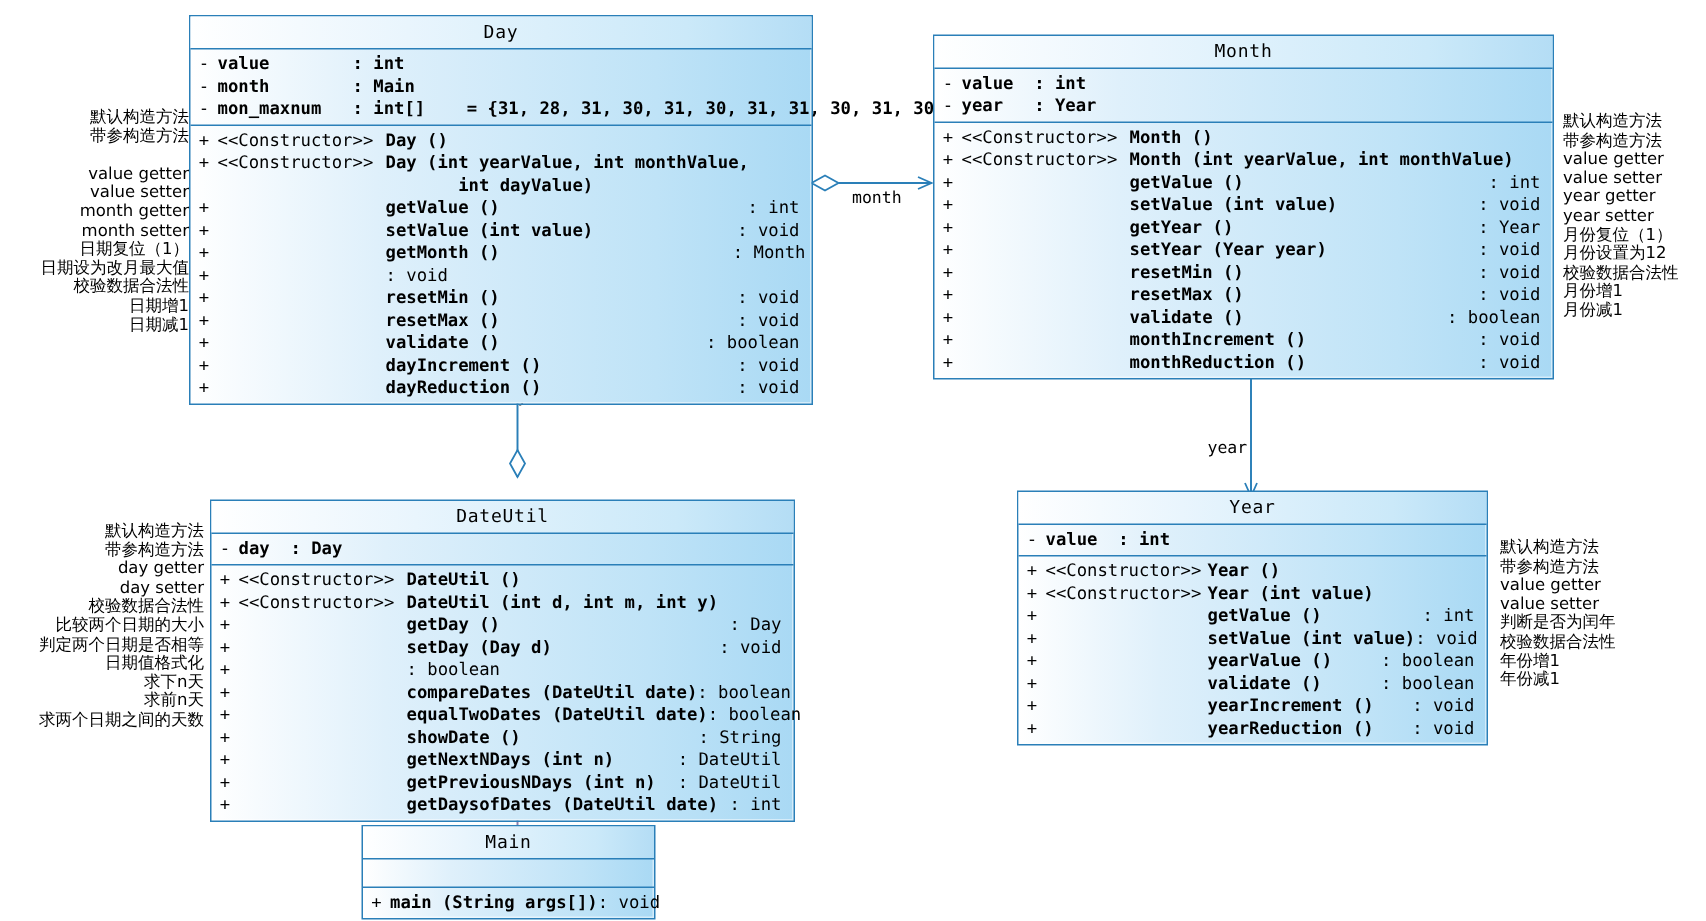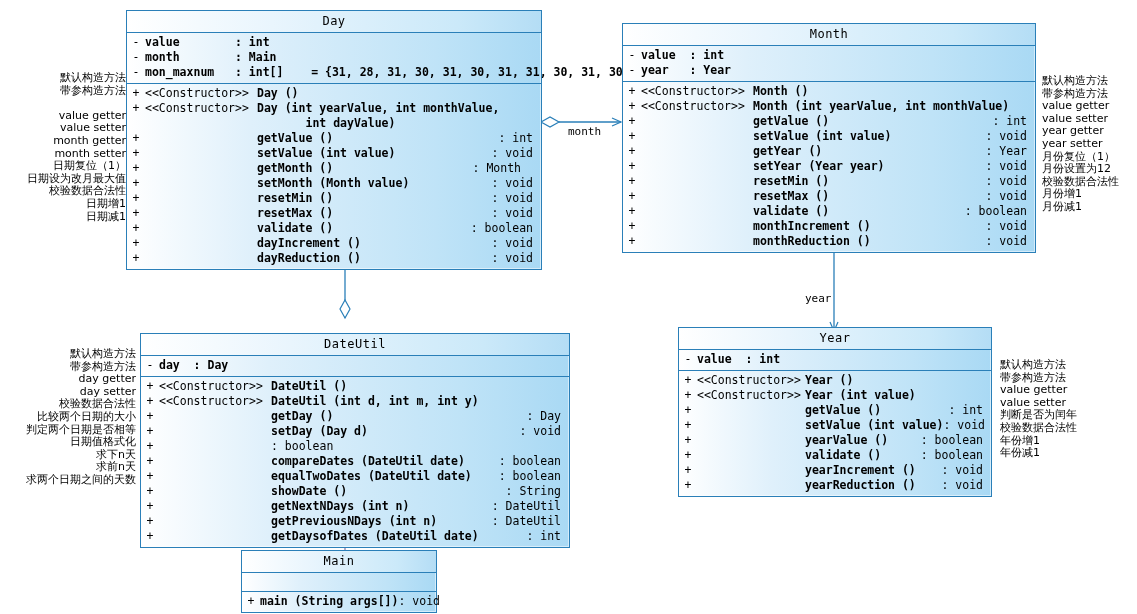--- a/index.html
+++ b/index.html
@@ -146,22 +146,22 @@
         <div class="row"><span class="vis">-</span><span class="sig">value        : int</span></div>
         <div class="row"><span class="vis">-</span><span class="sig">month        : Main</span></div>
         <div class="row"><span class="vis">-</span><span class="sig">mon_maxnum   : int[]    = {31, 28, 31, 30, 31, 30, 31, 31, 30, 31, 30, 31}</span></div>
       </div>
     <div class="uml-compartment">
         <div class="row"><span class="vis">+</span><span class="stereo" style="width: 112px; flex: 0 0 112px;">&lt;&lt;Constructor&gt;&gt;</span><span class="sig">Day ()</span><span class="rettype" style="padding-right: 8px;"></span></div>
         <div class="row"><span class="vis">+</span><span class="stereo" style="width: 112px; flex: 0 0 112px;">&lt;&lt;Constructor&gt;&gt;</span><span class="sig">Day (int yearValue, int monthValue,</span><span class="rettype" style="padding-right: 8px;"></span></div>
         <div class="row"><span class="vis"> </span><span class="stereo" style="width: 112px; flex: 0 0 112px;"></span><span class="sig">       int dayValue)</span><span class="rettype" style="padding-right: 8px;"></span></div>
         <div class="row"><span class="vis">+</span><span class="stereo" style="width: 112px; flex: 0 0 112px;"></span><span class="sig">getValue ()</span><span class="rettype" style="padding-right: 8px;">: int</span></div>
         <div class="row"><span class="vis">+</span><span class="stereo" style="width: 112px; flex: 0 0 112px;"></span><span class="sig">setValue (int value)</span><span class="rettype" style="padding-right: 8px;">: void</span></div>
-        <div class="row"><span class="vis">+</span><span class="stereo" style="width: 112px; flex: 0 0 112px;"></span><span class="sig">getMonth ()</span><span class="rettype" style="padding-right: 20px;">: Month</span></div>
-        <div class="row"><span class="vis">+</span><span class="stereo" style="width: 112px; flex: 0 0 112px;"></span><span class="sig">setMonth (Month value)</span><span class="rettype" style="padding-right: 8px;">: void</span></div>
+        <div class="row"><span class="vis">+</span><span class="stereo" style="width: 112px; flex: 0 0 112px;"></span><span class="sig">getMonth ()</span><span class="rettype" style="padding-right: 4px;">: Month</span></div>
+        <div class="row"><span class="vis">+</span><span class="stereo" style="width: 112px; flex: 0 0 112px;"></span><span class="rettype" style="padding-right: 8px;">: void</span></div>
         <div class="row"><span class="vis">+</span><span class="stereo" style="width: 112px; flex: 0 0 112px;"></span><span class="sig">resetMin ()</span><span class="rettype" style="padding-right: 8px;">: void</span></div>
         <div class="row"><span class="vis">+</span><span class="stereo" style="width: 112px; flex: 0 0 112px;"></span><span class="sig">resetMax ()</span><span class="rettype" style="padding-right: 8px;">: void</span></div>
         <div class="row"><span class="vis">+</span><span class="stereo" style="width: 112px; flex: 0 0 112px;"></span><span class="sig">validate ()</span><span class="rettype" style="padding-right: 8px;">: boolean</span></div>
         <div class="row"><span class="vis">+</span><span class="stereo" style="width: 112px; flex: 0 0 112px;"></span><span class="sig">dayIncrement ()</span><span class="rettype" style="padding-right: 8px;">: void</span></div>
         <div class="row"><span class="vis">+</span><span class="stereo" style="width: 112px; flex: 0 0 112px;"></span><span class="sig">dayReduction ()</span><span class="rettype" style="padding-right: 8px;">: void</span></div>
       </div>
   </div>
 
   <div class="uml-class" id="cls-month" style="left:622px; top:23px; width:414px;">
     <div class="uml-title">Month</div>
@@ -177,21 +177,21 @@
         <div class="row"><span class="vis">+</span><span class="stereo" style="width: 112px; flex: 0 0 112px;"></span><span class="sig">getYear ()</span><span class="rettype" style="padding-right: 8px;">: Year</span></div>
         <div class="row"><span class="vis">+</span><span class="stereo" style="width: 112px; flex: 0 0 112px;"></span><span class="sig">setYear (Year year)</span><span class="rettype" style="padding-right: 8px;">: void</span></div>
         <div class="row"><span class="vis">+</span><span class="stereo" style="width: 112px; flex: 0 0 112px;"></span><span class="sig">resetMin ()</span><span class="rettype" style="padding-right: 8px;">: void</span></div>
         <div class="row"><span class="vis">+</span><span class="stereo" style="width: 112px; flex: 0 0 112px;"></span><span class="sig">resetMax ()</span><span class="rettype" style="padding-right: 8px;">: void</span></div>
         <div class="row"><span class="vis">+</span><span class="stereo" style="width: 112px; flex: 0 0 112px;"></span><span class="sig">validate ()</span><span class="rettype" style="padding-right: 8px;">: boolean</span></div>
         <div class="row"><span class="vis">+</span><span class="stereo" style="width: 112px; flex: 0 0 112px;"></span><span class="sig">monthIncrement ()</span><span class="rettype" style="padding-right: 8px;">: void</span></div>
         <div class="row"><span class="vis">+</span><span class="stereo" style="width: 112px; flex: 0 0 112px;"></span><span class="sig">monthReduction ()</span><span class="rettype" style="padding-right: 8px;">: void</span></div>
       </div>
   </div>
 
-  <div class="uml-class" id="cls-dateutil" style="left:140px; top:333px; width:430px;">
+  <div class="uml-class" id="cls-dateutil" style="left:140px; top:333px; width:390px;">
     <div class="uml-title">DateUtil</div>
     <div class="uml-compartment">
         <div class="row"><span class="vis">-</span><span class="sig">day  : Day</span></div>
       </div>
     <div class="uml-compartment">
         <div class="row"><span class="vis">+</span><span class="stereo" style="width: 112px; flex: 0 0 112px;">&lt;&lt;Constructor&gt;&gt;</span><span class="sig">DateUtil ()</span><span class="rettype" style="padding-right: 8px;"></span></div>
         <div class="row"><span class="vis">+</span><span class="stereo" style="width: 112px; flex: 0 0 112px;">&lt;&lt;Constructor&gt;&gt;</span><span class="sig">DateUtil (int d, int m, int y)</span><span class="rettype" style="padding-right: 8px;"></span></div>
         <div class="row"><span class="vis">+</span><span class="stereo" style="width: 112px; flex: 0 0 112px;"></span><span class="sig">getDay ()</span><span class="rettype" style="padding-right: 8px;">: Day</span></div>
         <div class="row"><span class="vis">+</span><span class="stereo" style="width: 112px; flex: 0 0 112px;"></span><span class="sig">setDay (Day d)</span><span class="rettype" style="padding-right: 8px;">: void</span></div>
         <div class="row"><span class="vis">+</span><span class="stereo" style="width: 112px; flex: 0 0 112px;"></span><span class="rettype" style="padding-right: 8px;">: boolean</span></div>

